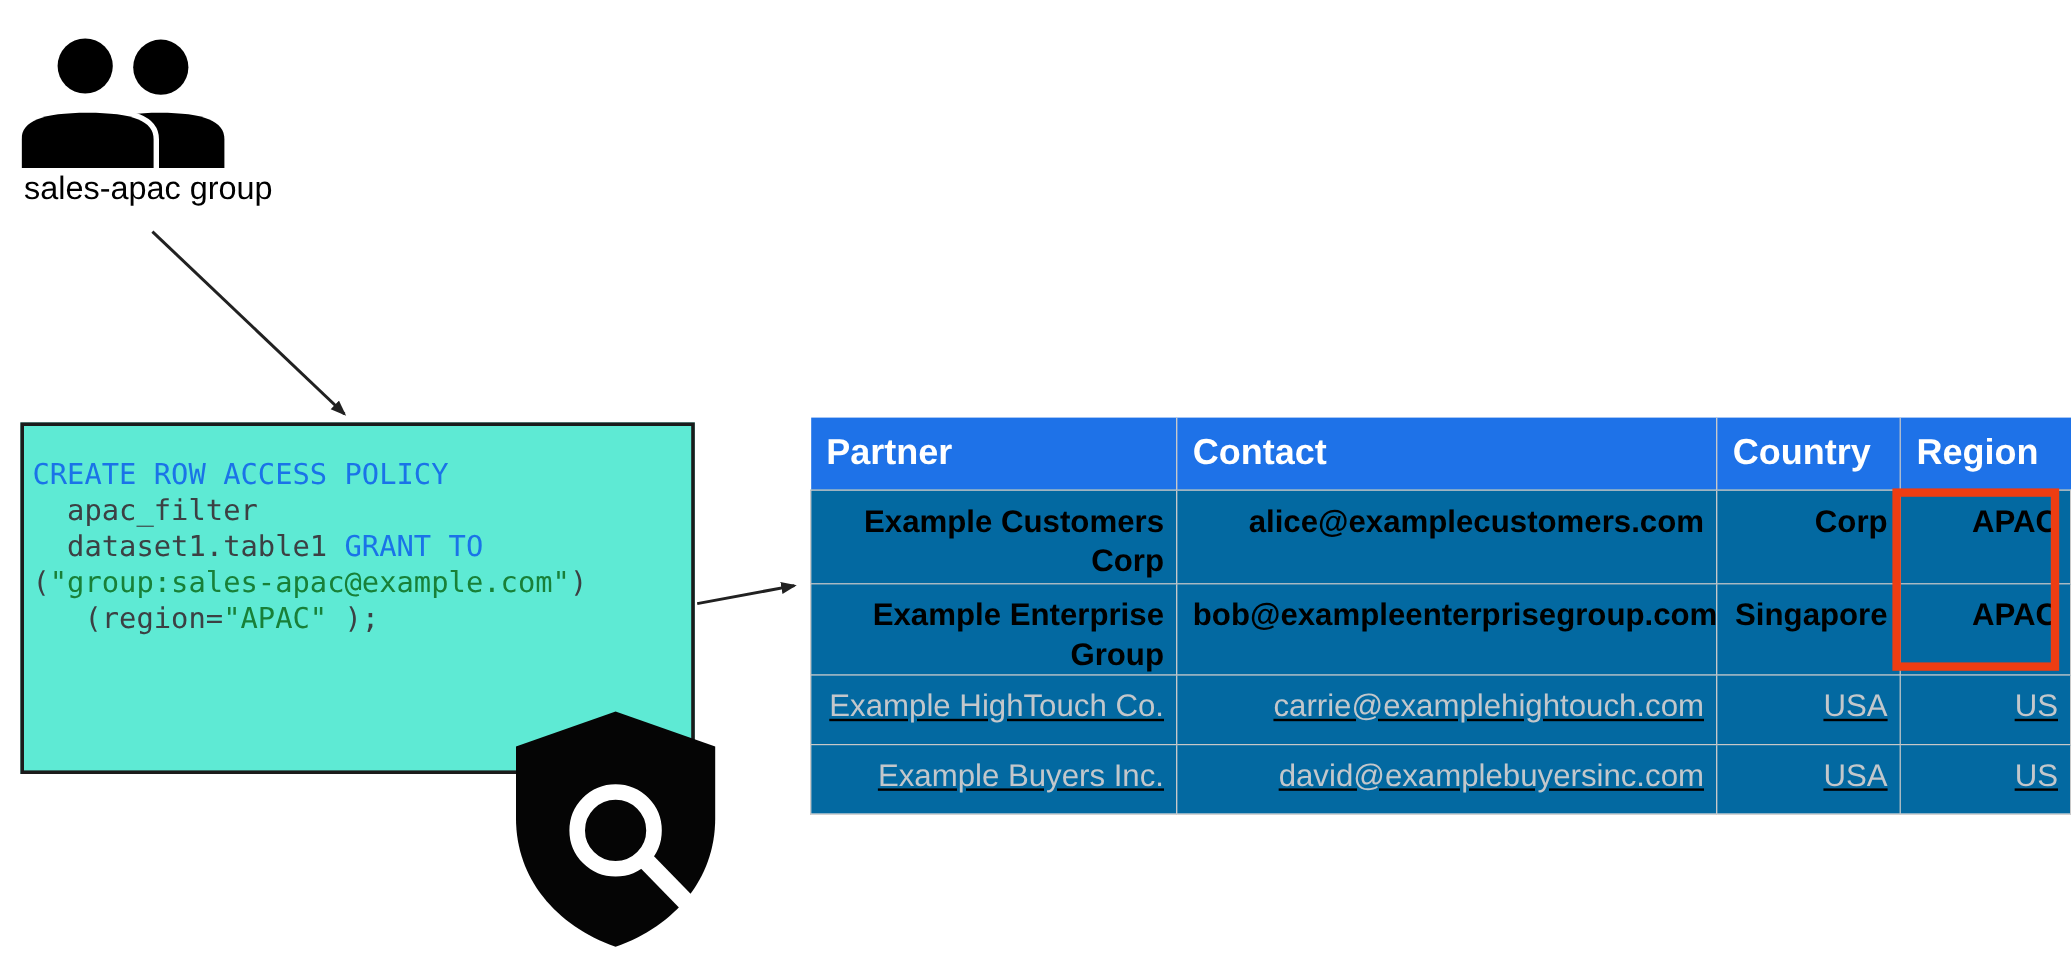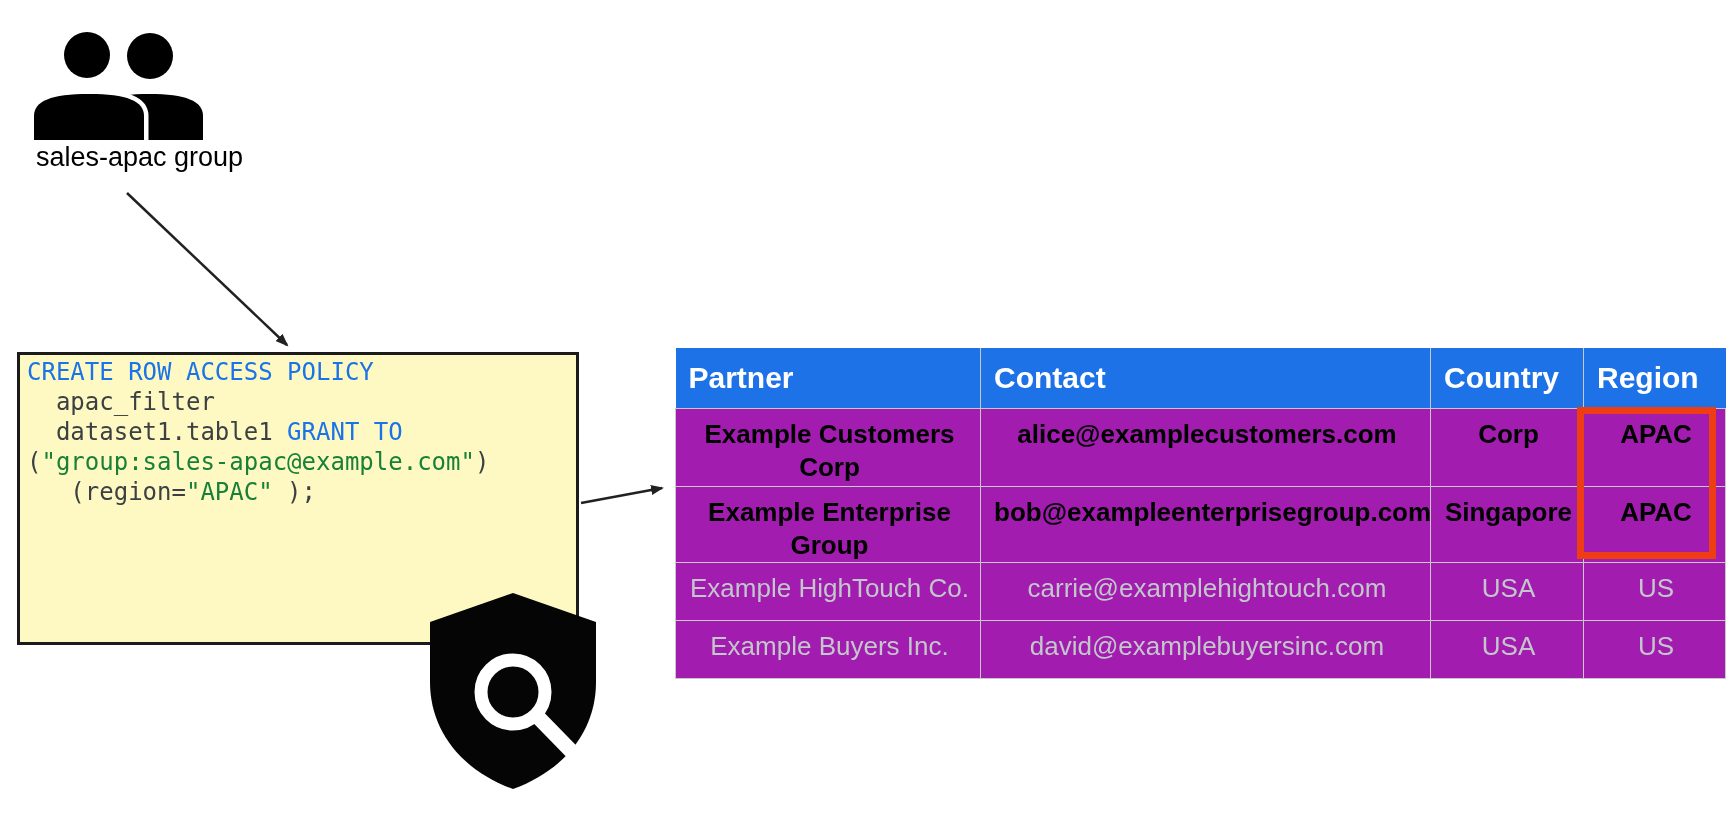--- a/index.html
+++ b/index.html
@@ -17,40 +17,40 @@
   
   .arrows-overlay {
     position: absolute;
     left: 0; top: 0;
     width: 1726px; height: 814px;
     pointer-events: none;
     z-index: 5;
   }
 
   
-  .group-figure { position: absolute; left: 18px; top: 30px; z-index: 2; margin-left: 16px; }
+  .group-figure { position: absolute; left: 18px; top: 30px; z-index: 2; }
   .group-icon-svg { display: block; }
   .group-label {
     position: absolute;
     left: 2px; top: 112px;
     width: 260px;
     font-size: 27px;
     color: #000000;
     white-space: nowrap;
   }
 
   
   .code-box {
     position: absolute;
     left: 17px; top: 352px;
     width: 562px; height: 293px;
-    background: #fef9c3;
+    background: #5eead4;
     border: 3px solid #1b1b1b;
     z-index: 2;
-    padding: 2px 0 0 7px;
+    padding: 25px 0 0 7px;
   }
   .code-line {
     font-family: "DejaVu Sans Mono", monospace;
     font-size: 24px;
     line-height: 30px;
     white-space: pre;
     color: #3c4043;
   }
   .tok-kw    { color: var(--keyword-blue); }
   .tok-plain { color: var(--code-text); }
@@ -86,37 +86,37 @@
     height: 60px;
     padding: 0 0 0 13px;
     vertical-align: middle;
     border-right: 1px solid #c8c8c8;
   }
   .partners-table th:last-child { border-right: none; }
 
   .partners-table td {
     border: 1px solid #c8c8c8;
     vertical-align: top;
-    text-align: center;
+    text-align: right;
     font-size: 26px;
     padding: 9px 10px 0 13px;
-    background: #a21caf;
+    background: #0369a1;
     line-height: 33px;
   }
   .partners-table tr.row-visible td {
     color: #000000;
     font-weight: bold;
   }
   .partners-table tr.row-filtered td {
     color: var(--muted-gray);
     font-weight: normal;
   }
   .partners-table tr.row-tall  { height: 78px; }
   .partners-table tr.row-tall2 { height: 74px; }
-  .partners-table tr.row-short { height: 58px; }
+  .partners-table tr.row-short { height: 58px; text-decoration: underline; }
 
   
   .highlight-box {
     position: absolute;
     left: 1577px; top: 407px;
     width: 139px; height: 152px;
     border: 7px solid var(--highlight-red);
     z-index: 4;
     background: transparent;
   }

